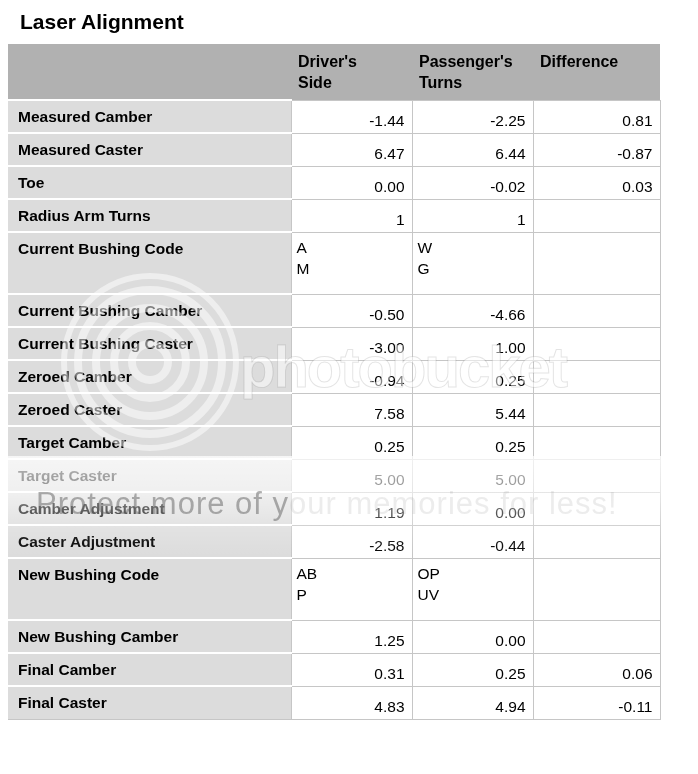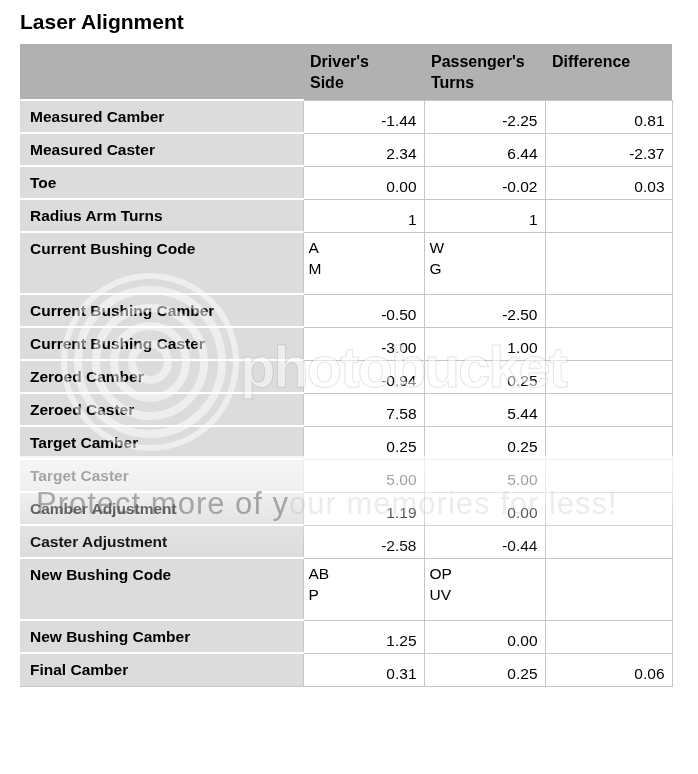--- a/index.html
+++ b/index.html
@@ -18,21 +18,21 @@
     top: 10px; left: 20px; width: 652px;
     text-align: left;
     font-size: 21px;
     font-weight: bold;
     margin: 0;
     letter-spacing: 0px;
   }
 
   table.align-table {
     position: absolute;
-    top: 44px; left: 20px;
+    top: 44px; left: 8px;
     width: 652px;
     border-collapse: collapse;
     table-layout: fixed;
   }
   col.c-label { width: 283px; }
   col.c-driver { width: 121px; }
   col.c-passenger { width: 121px; }
   col.c-diff { width: 127px; }
 
   thead tr { height: 56px; }
@@ -141,23 +141,23 @@
     <tbody id="table-body">
     <tr class="row-num">
       <th class="rowlabel">Measured Camber</th>
       <td class="val">-1.44</td>
       <td class="val">-2.25</td>
       <td class="val">0.81</td>
     </tr>
 
     <tr class="row-num">
       <th class="rowlabel">Measured Caster</th>
-      <td class="val">2.34</td>
+      <td class="val">6.47</td>
       <td class="val">6.44</td>
-      <td class="val">-2.37</td>
+      <td class="val">-0.87</td>
     </tr>
 
     <tr class="row-num">
       <th class="rowlabel">Toe</th>
       <td class="val">0.00</td>
       <td class="val">-0.02</td>
       <td class="val">0.03</td>
     </tr>
 
     <tr class="row-num">
@@ -172,21 +172,21 @@
       <td class="val">A
 M</td>
       <td class="val">W
 G</td>
       <td class="val"></td>
     </tr>
 
     <tr class="row-num">
       <th class="rowlabel">Current Bushing Camber</th>
       <td class="val">-0.50</td>
-      <td class="val">-2.50</td>
+      <td class="val">-4.66</td>
       <td class="val"></td>
     </tr>
 
     <tr class="row-num">
       <th class="rowlabel">Current Bushing Caster</th>
       <td class="val">-3.00</td>
       <td class="val">1.00</td>
       <td class="val"></td>
     </tr>
 
@@ -249,20 +249,26 @@
     </tr>
 
 
     <tr class="row-num">
       <th class="rowlabel">Final Camber</th>
       <td class="val">0.31</td>
       <td class="val">0.25</td>
       <td class="val">0.06</td>
     </tr>
 
+    <tr class="row-num">
+      <th class="rowlabel">Final Caster</th>
+      <td class="val">4.83</td>
+      <td class="val">4.94</td>
+      <td class="val">-0.11</td>
+    </tr>
   </tbody>
   </table>
 
   <div class="watermark">
     <svg class="wm-logo" width="180" height="180" viewBox="0 0 180 180">
       <g fill="none" stroke="rgba(255,255,255,0.5)" stroke-width="8">
         <circle cx="90" cy="90" r="18"></circle>
         <circle cx="90" cy="90" r="36"></circle>
         <circle cx="90" cy="90" r="54"></circle>
         <circle cx="90" cy="90" r="72"></circle>

